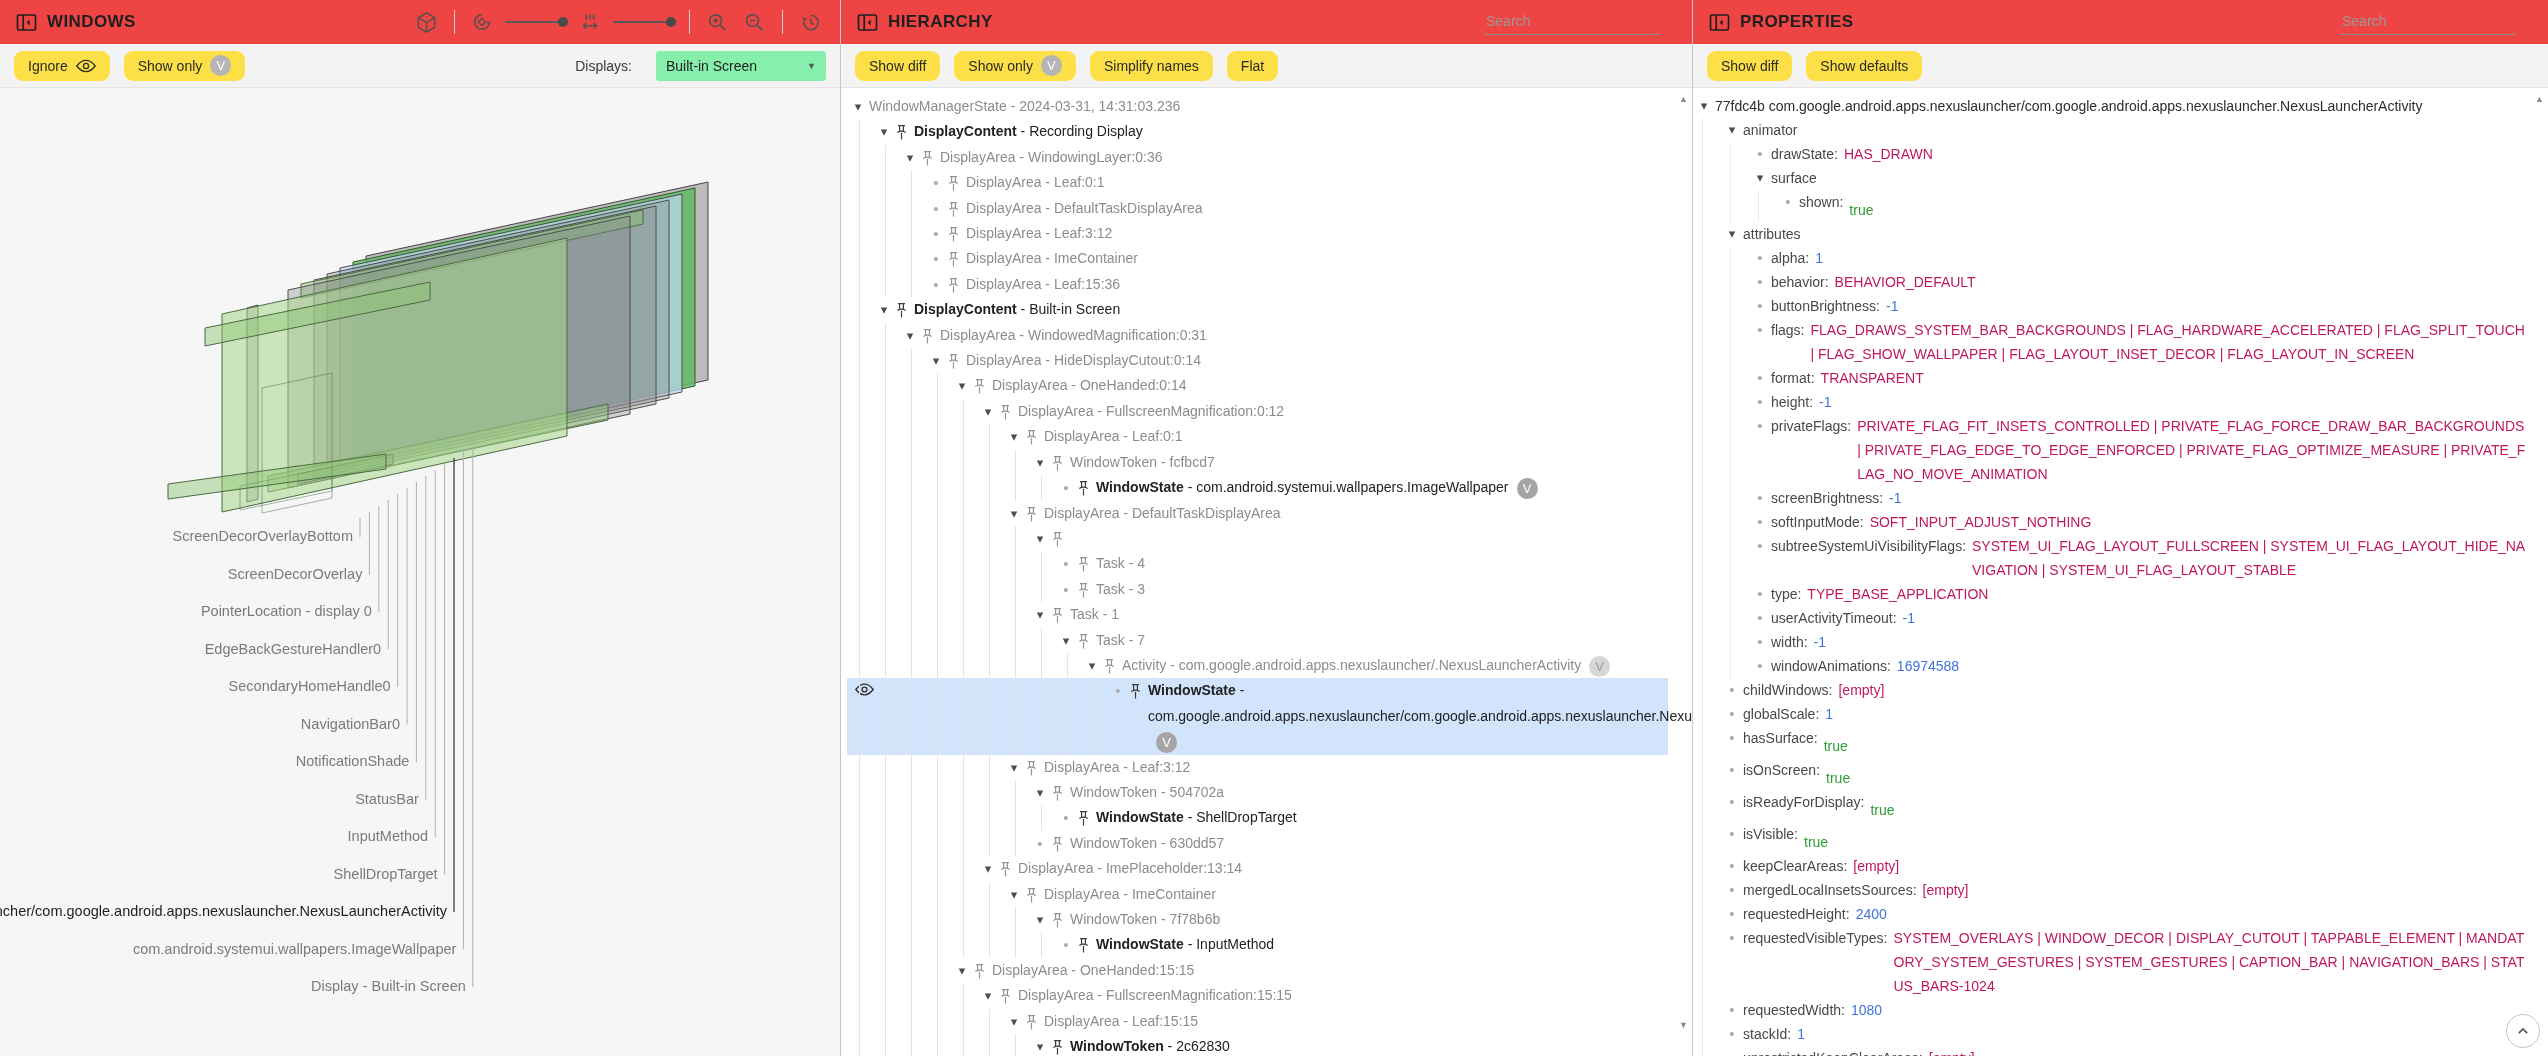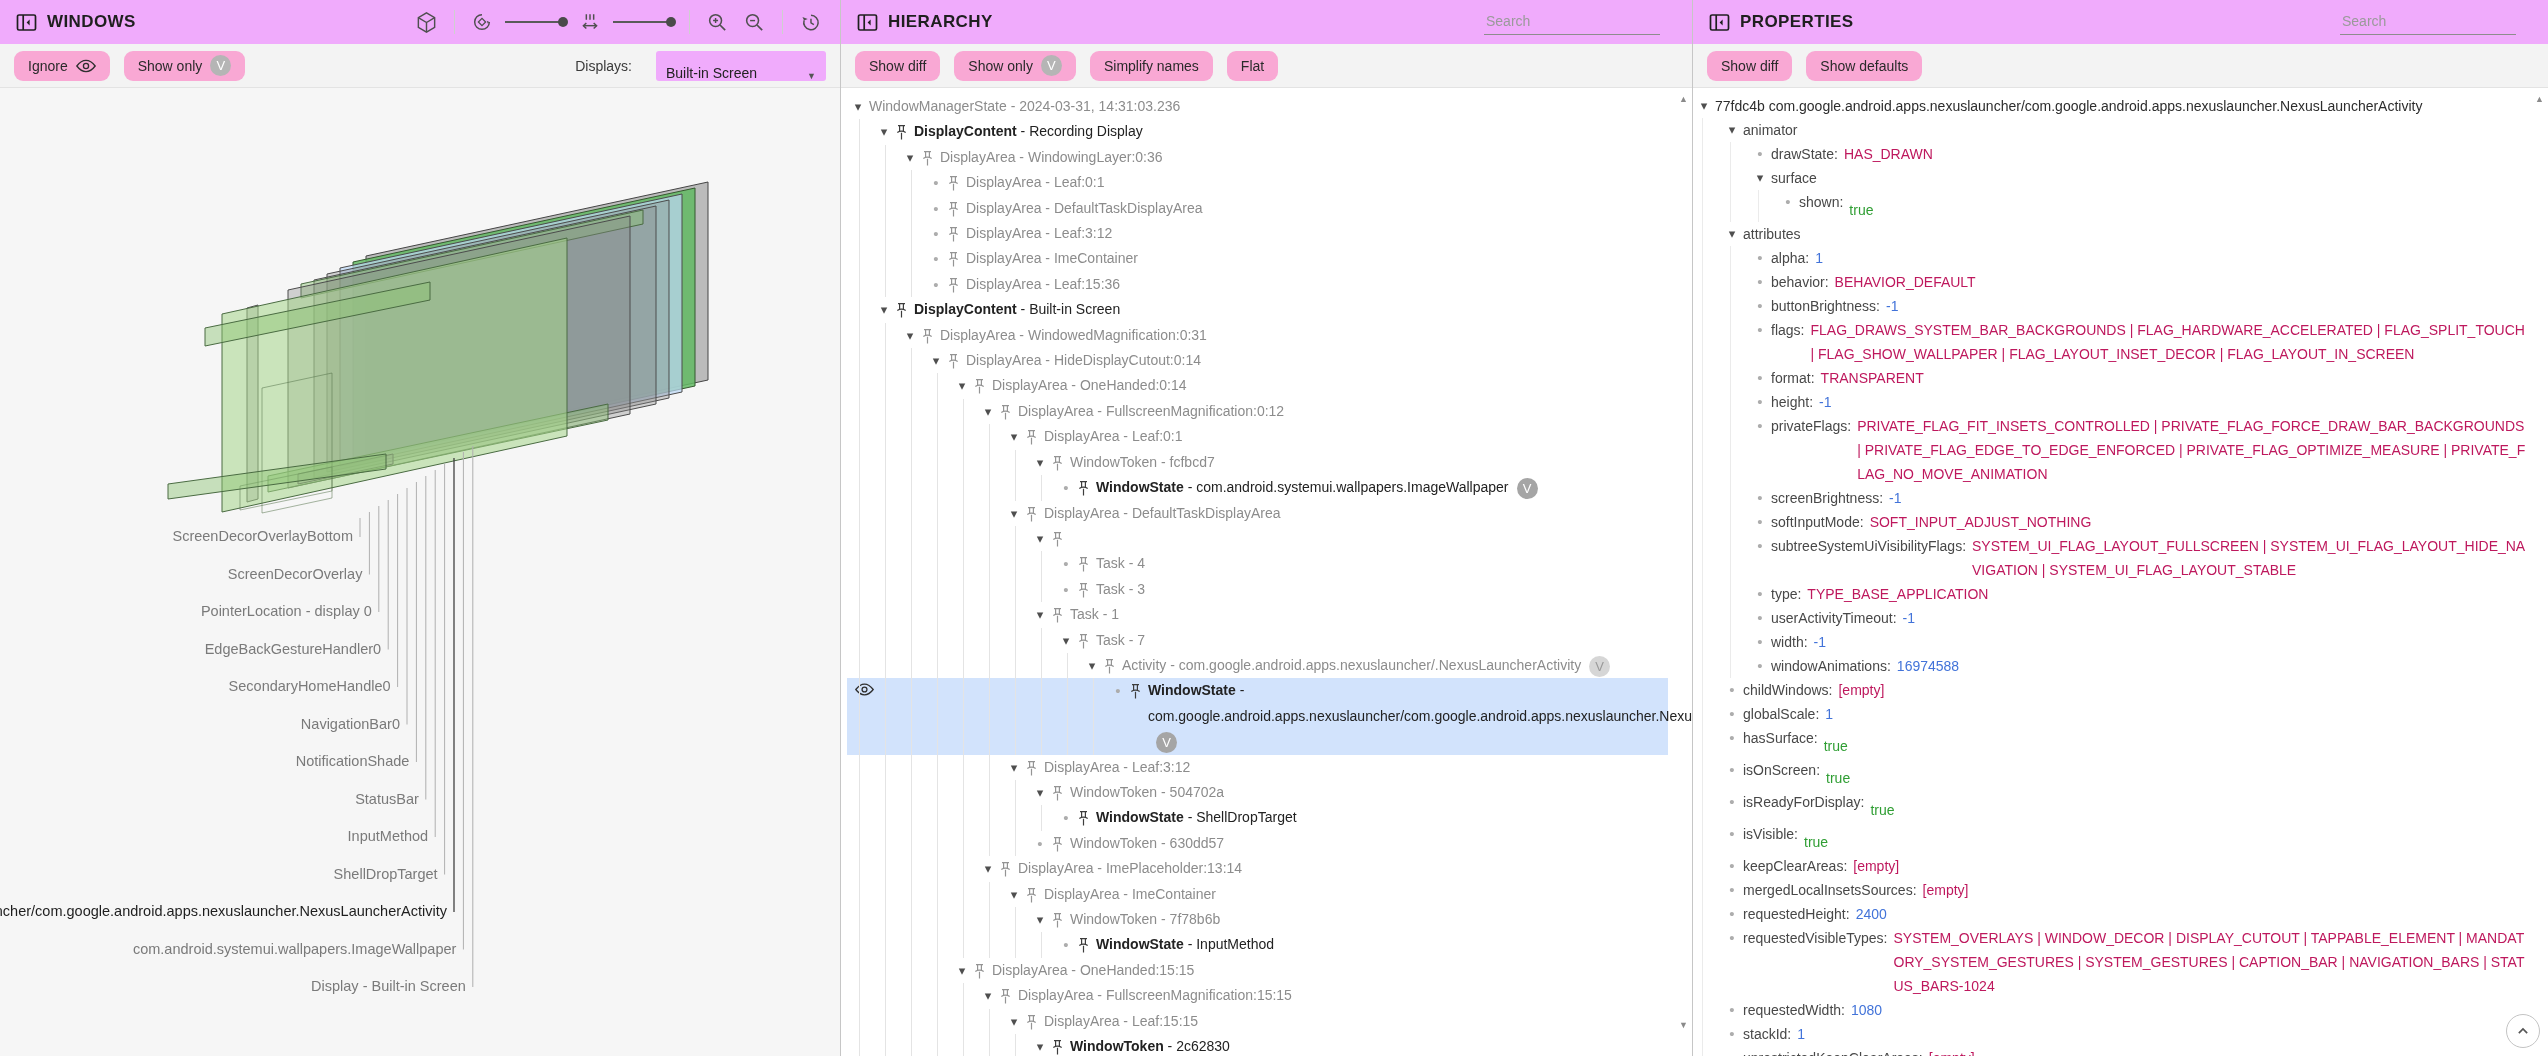--- a/index.html
+++ b/index.html
@@ -5,42 +5,42 @@
   * { box-sizing: border-box; margin: 0; padding: 0; }
   html,body { width:2548px; height:1056px; overflow:hidden; background:#fff;
     font-family:"Liberation Sans", sans-serif; font-size:14px; color:#333; }
   .app { display:flex; width:2548px; height:1056px; }
   .panel { display:flex; flex-direction:column; height:1056px; position:relative; background:#fff; }
   .panel + .panel { border-left:1px solid #c6c6c6; }
   #windows-panel { width:840px; background:#f6f6f6; }
   #hierarchy-panel { width:852px; }
   #properties-panel { width:856px; }
 
-  .phead { height:44px; display:flex; align-items:center; padding:16px 16px; background:#f0abfc; flex:none; }
+  .phead { height:44px; display:flex; align-items:center; padding:16px 16px; background:#ef4444; flex:none; }
   .ptitle { font-size:17px; font-weight:600; letter-spacing:.4px; color:#1f1f1f; margin-left:10px; }
   .ptools { height:44px; display:flex; align-items:center; gap:14px; padding:0 14px; background:#f3f3f3;
     border-bottom:1px solid #e3e3e3; flex:none; }
 
-  .btn { height:30px; padding:0 14px; border:none; border-radius:9px; background:#f9a8d4;
+  .btn { height:30px; padding:0 14px; border:none; border-radius:9px; background:#fde047;
     font-family:inherit; font-size:14px; color:#2a2a2a; display:inline-flex; align-items:center; gap:8px; cursor:pointer; }
   .chip { width:21px; height:21px; border-radius:50%; background:#b5b5b5; color:#fff; font-size:13px;
     display:inline-flex; align-items:center; justify-content:center; }
 
   .search { margin-left:auto; margin-right:16px; width:176px; border:none; border-bottom:1px solid #8d8d8d;
     background:transparent; font-family:inherit; font-size:14px; padding:3px 2px 5px; color:#333; outline:none; }
   .search::placeholder { color:#9a9a9a; }
 
   .wtools { margin-left:auto; display:flex; align-items:center; gap:10px; }
   .vsep { width:1px; height:24px; background:#cfcfcf; margin:0 4px; }
   .slider { width:62px; height:2px; background:#5a5a5a; position:relative; }
   .slider::after { content:""; position:absolute; right:-1px; top:-4px; width:10px; height:10px; border-radius:50%; background:#4a4a4a; }
   .icbtn { background:none; border:none; padding:2px; display:flex; align-items:center; cursor:pointer; }
 
   .displays { margin-left:auto; display:flex; align-items:center; gap:24px; }
-  .dd { width:170px; height:30px; background:#f0abfc; border-radius:3px; display:flex; align-items:flex-end;
+  .dd { width:170px; height:30px; background:#86efac; border-radius:3px; display:flex; align-items:center;
     padding:0 10px; gap:6px; cursor:pointer; }
   .dd .val { flex:1; color:#222; }
   .caret { font-size:9px; color:#555; }
 
   
   #scene-wrap { flex:1; position:relative; }
 
   
   .treewrap { flex:1; position:relative; overflow:hidden; padding:6px 18px 0 0; }
   #hierarchy-tree { border-bottom:1px solid #cfcfcf; margin:0 6px 8px 6px; padding-bottom:6px; }

